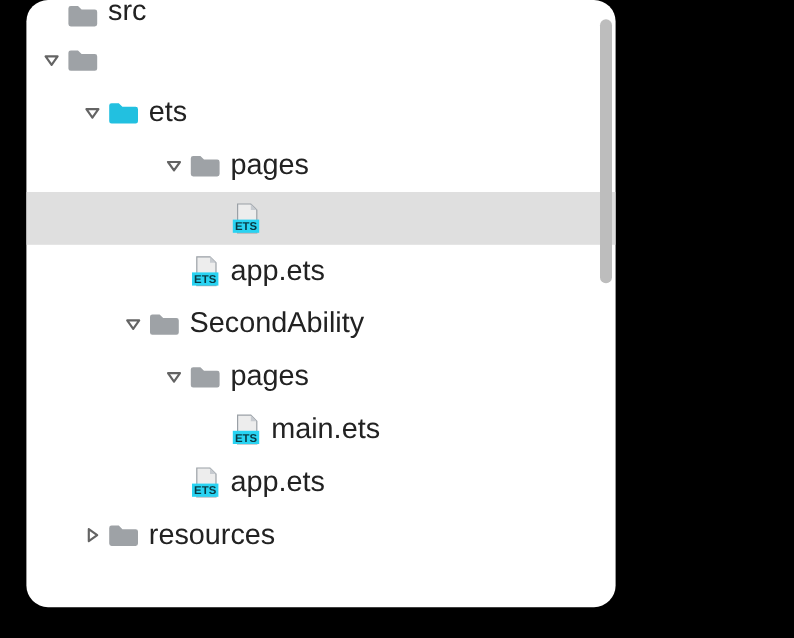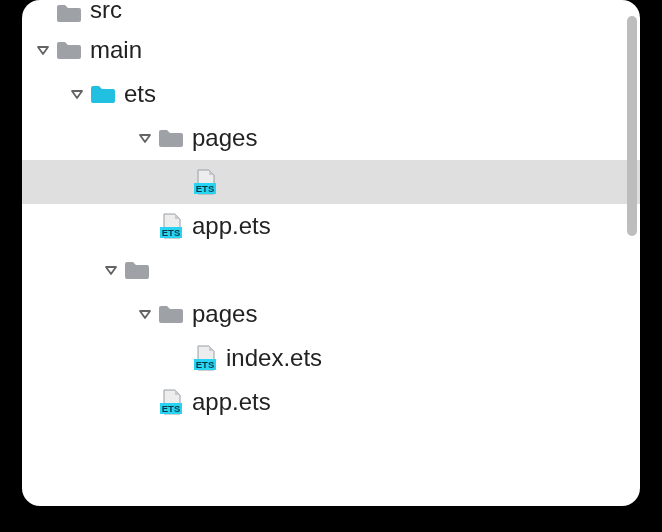--- a/index.html
+++ b/index.html
@@ -10,21 +10,21 @@
     background: #000;
     font-family: -apple-system, "Helvetica Neue", Arial, sans-serif;
     font-size: 24px;
     color: #222;
     overflow: hidden;
   }
   .panel {
     position: absolute;
     left: 22px;
     top: 0px;
-    width: 618px;
+    width: 491px;
     height: 506px;
     background: #fff;
     border-radius: 18px;
     box-shadow: 8px 12px 0px rgba(0,0,0,0.9), 0 0 0 1px rgba(0,0,0,0.08);
     overflow: hidden;
   }
   .tree {
     position: relative;
     padding-top: 0px;
   }
@@ -102,21 +102,20 @@
         <span class="chevron">
           <svg width="14" height="14" viewBox="0 0 14 14">
             <path d="M2 4 L12 4 L7 11 Z" fill="none" stroke="#646464" stroke-width="1.8" stroke-linejoin="round"></path>
           </svg>
         </span>
         <span class="folder-icon">
           <svg width="26" height="22" viewBox="0 0 26 22">
             <path d="M1 5 Q1 3 3 3 L9 3 L12 6 L23 6 Q25 6 25 8 L25 18 Q25 20 23 20 L3 20 Q1 20 1 18 Z" fill="#9ea2a6"></path>
           </svg>
         </span>
-        <span class="label">main</span>
       </div>
       <div class="row">
         <span class="spacer" style="width: 46px;"></span>
         <span class="chevron">
           <svg width="14" height="14" viewBox="0 0 14 14">
             <path d="M2 4 L12 4 L7 11 Z" fill="none" stroke="#646464" stroke-width="1.8" stroke-linejoin="round"></path>
           </svg>
         </span>
         <span class="folder-icon">
           <svg width="26" height="22" viewBox="0 0 26 22">
@@ -169,20 +168,21 @@
         <span class="chevron">
           <svg width="14" height="14" viewBox="0 0 14 14">
             <path d="M2 4 L12 4 L7 11 Z" fill="none" stroke="#646464" stroke-width="1.8" stroke-linejoin="round"></path>
           </svg>
         </span>
         <span class="folder-icon">
           <svg width="26" height="22" viewBox="0 0 26 22">
             <path d="M1 5 Q1 3 3 3 L9 3 L12 6 L23 6 Q25 6 25 8 L25 18 Q25 20 23 20 L3 20 Q1 20 1 18 Z" fill="#9ea2a6"></path>
           </svg>
         </span>
+        <span class="label">SecondAbility</span>
       </div>
       <div class="row">
         <span class="spacer" style="width: 114px;"></span>
         <span class="chevron">
           <svg width="14" height="14" viewBox="0 0 14 14">
             <path d="M2 4 L12 4 L7 11 Z" fill="none" stroke="#646464" stroke-width="1.8" stroke-linejoin="round"></path>
           </svg>
         </span>
         <span class="folder-icon">
           <svg width="26" height="22" viewBox="0 0 26 22">
@@ -195,30 +195,44 @@
         <span class="spacer" style="width: 148px;"></span>
         <span class="chevron"></span>
         <span class="ets-icon">
           <svg width="26" height="26" viewBox="0 0 26 26">
             <path d="M6 1 L17 1 L22 6 L22 25 L6 25 Z" fill="#ededed" stroke="#9aa0a6" stroke-width="1"></path>
             <path d="M17 1 L17 6 L22 6 Z" fill="#c7cbd0"></path>
             <rect x="2" y="14" width="22" height="11" fill="#29d3f2"></rect>
             <text x="13" y="23" text-anchor="middle" font-size="9.5" font-family="Arial" font-weight="bold" fill="#083a44">ETS</text>
           </svg>
         </span>
-        <span class="label">index.ets</span>
+        <span class="label">main.ets</span>
       </div>
       <div class="row">
         <span class="spacer" style="width: 114px;"></span>
         <span class="chevron"></span>
         <span class="ets-icon">
           <svg width="26" height="26" viewBox="0 0 26 26">
             <path d="M6 1 L17 1 L22 6 L22 25 L6 25 Z" fill="#ededed" stroke="#9aa0a6" stroke-width="1"></path>
             <path d="M17 1 L17 6 L22 6 Z" fill="#c7cbd0"></path>
             <rect x="2" y="14" width="22" height="11" fill="#29d3f2"></rect>
             <text x="13" y="23" text-anchor="middle" font-size="9.5" font-family="Arial" font-weight="bold" fill="#083a44">ETS</text>
           </svg>
         </span>
         <span class="label">app.ets</span>
+      </div>
+      <div class="row">
+        <span class="spacer" style="width: 46px;"></span>
+        <span class="chevron">
+          <svg width="14" height="14" viewBox="0 0 14 14">
+            <path d="M4 2 L11 7 L4 12 Z" fill="none" stroke="#646464" stroke-width="1.8" stroke-linejoin="round"></path>
+          </svg>
+        </span>
+        <span class="folder-icon">
+          <svg width="26" height="22" viewBox="0 0 26 22">
+            <path d="M1 5 Q1 3 3 3 L9 3 L12 6 L23 6 Q25 6 25 8 L25 18 Q25 20 23 20 L3 20 Q1 20 1 18 Z" fill="#9ea2a6"></path>
+          </svg>
+        </span>
+        <span class="label">resources</span>
       </div>
     </div>
   <div class="scrollbar"></div>
 </div>
 
 </body></html>

